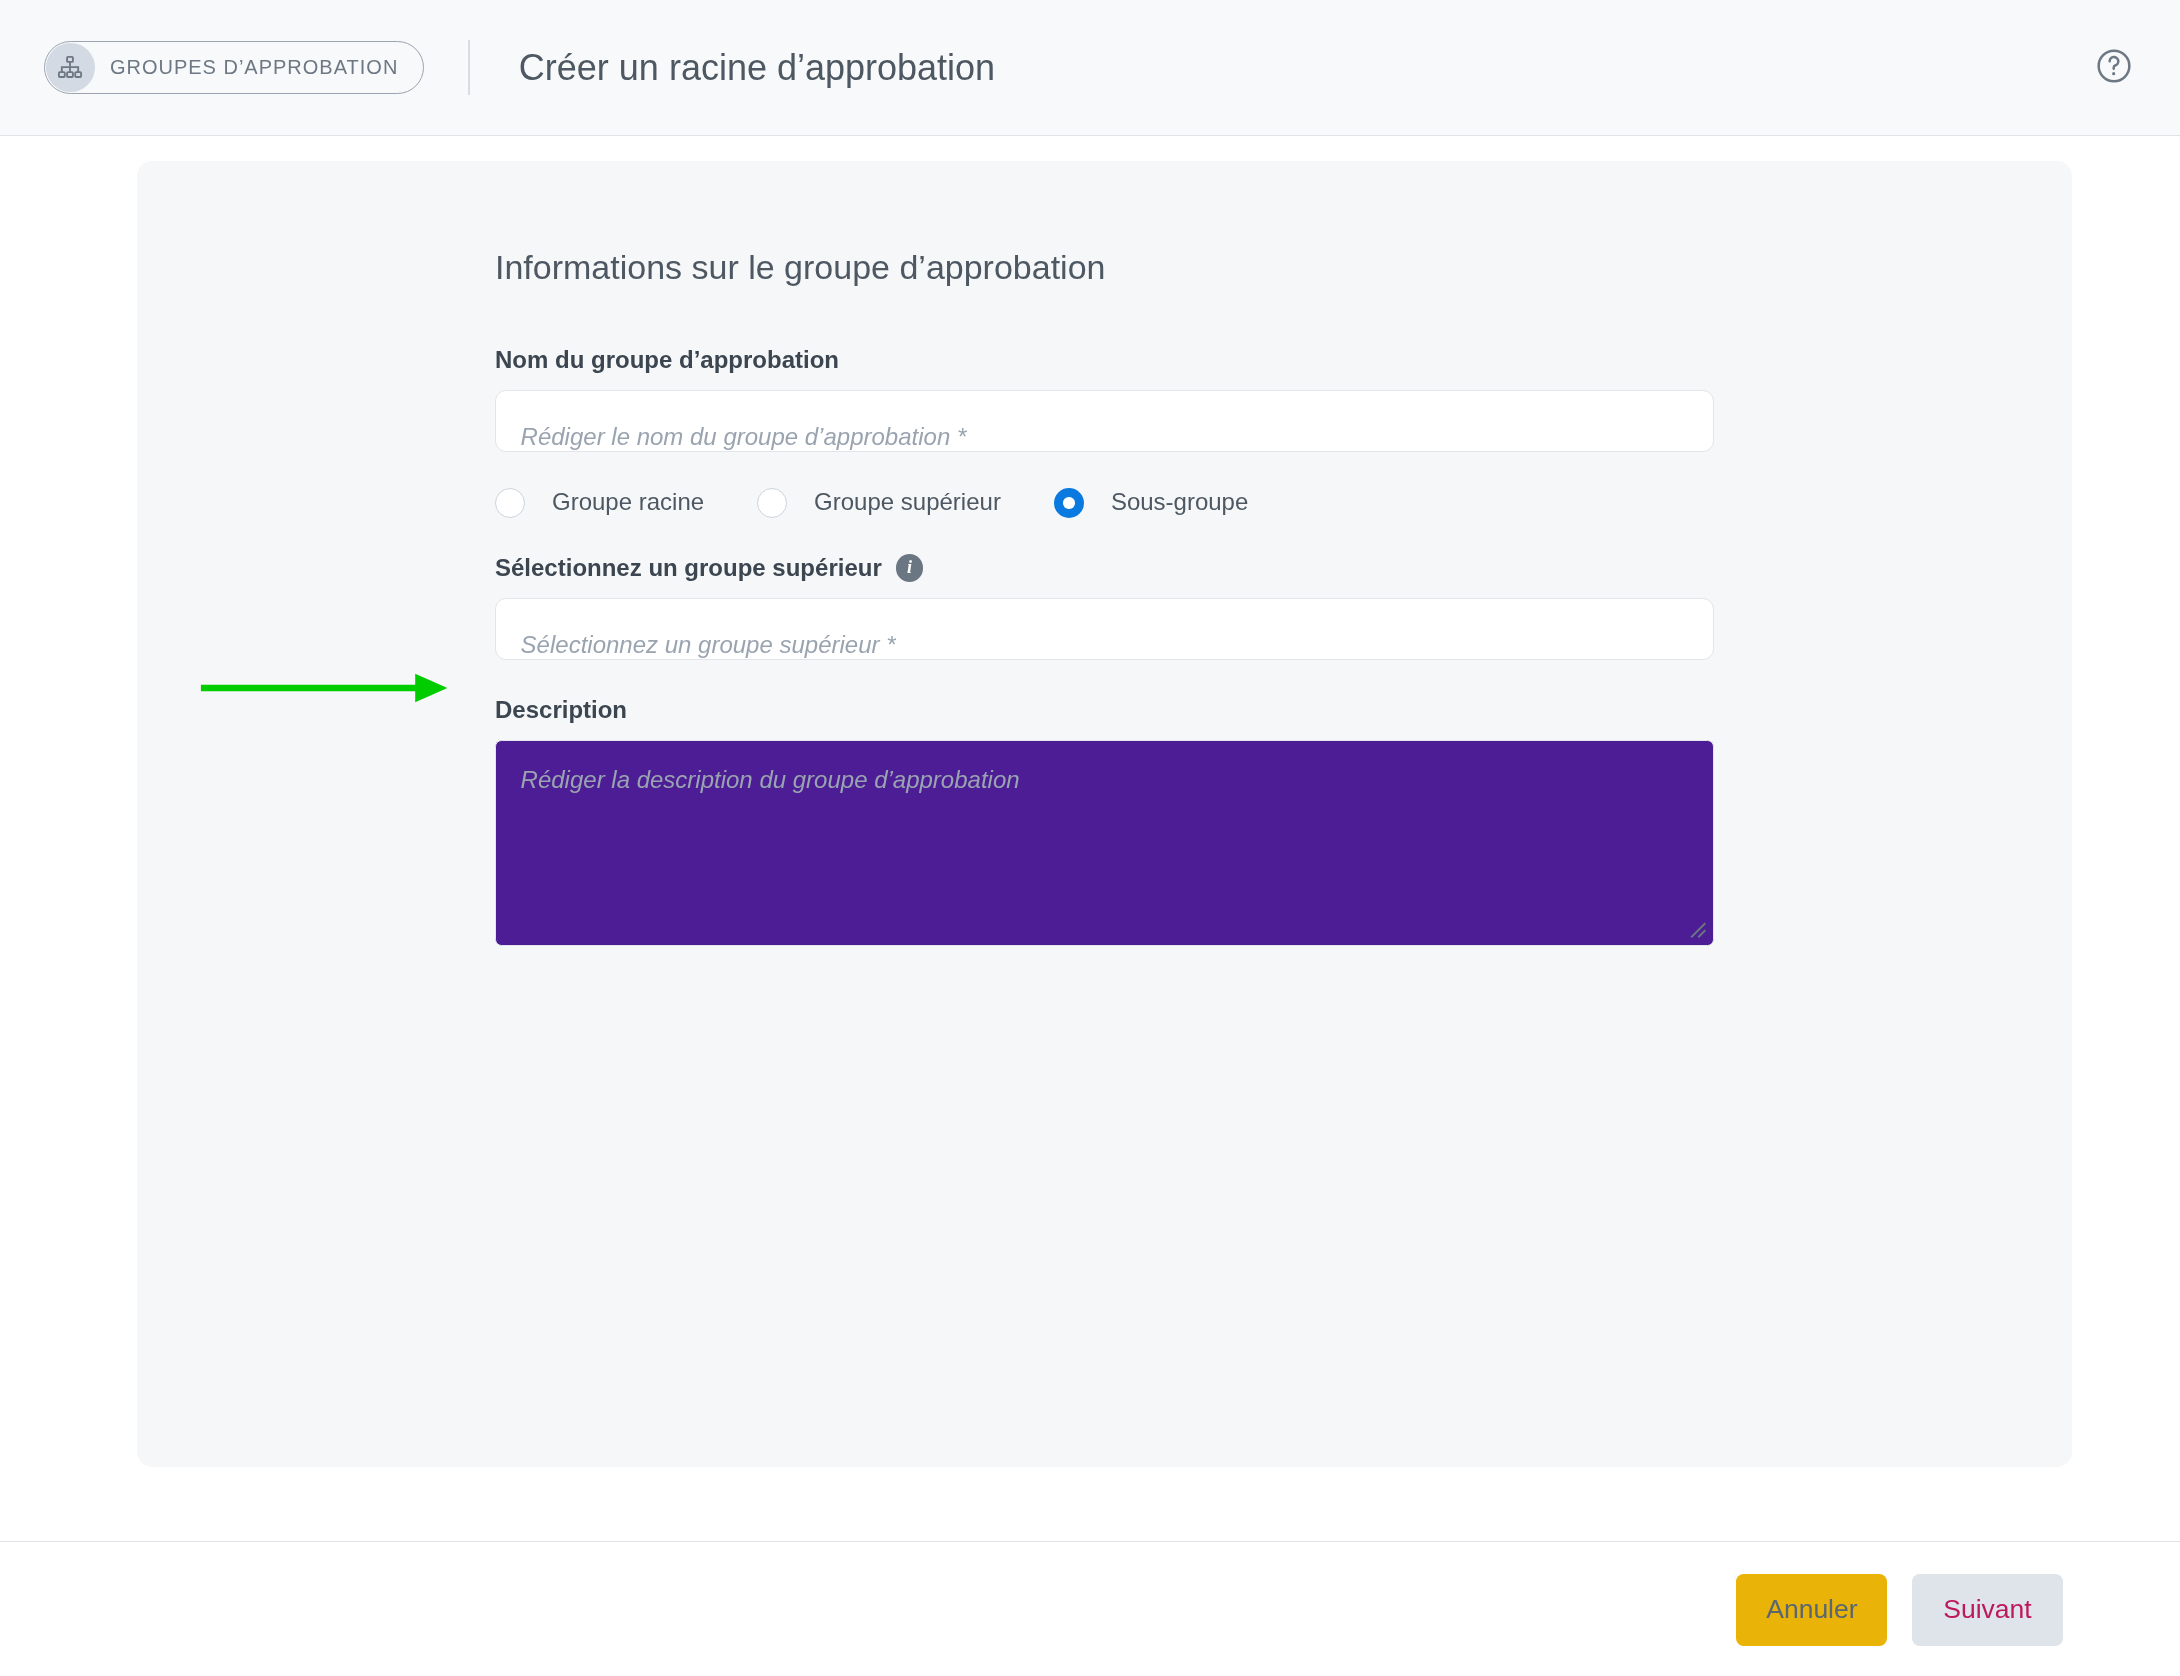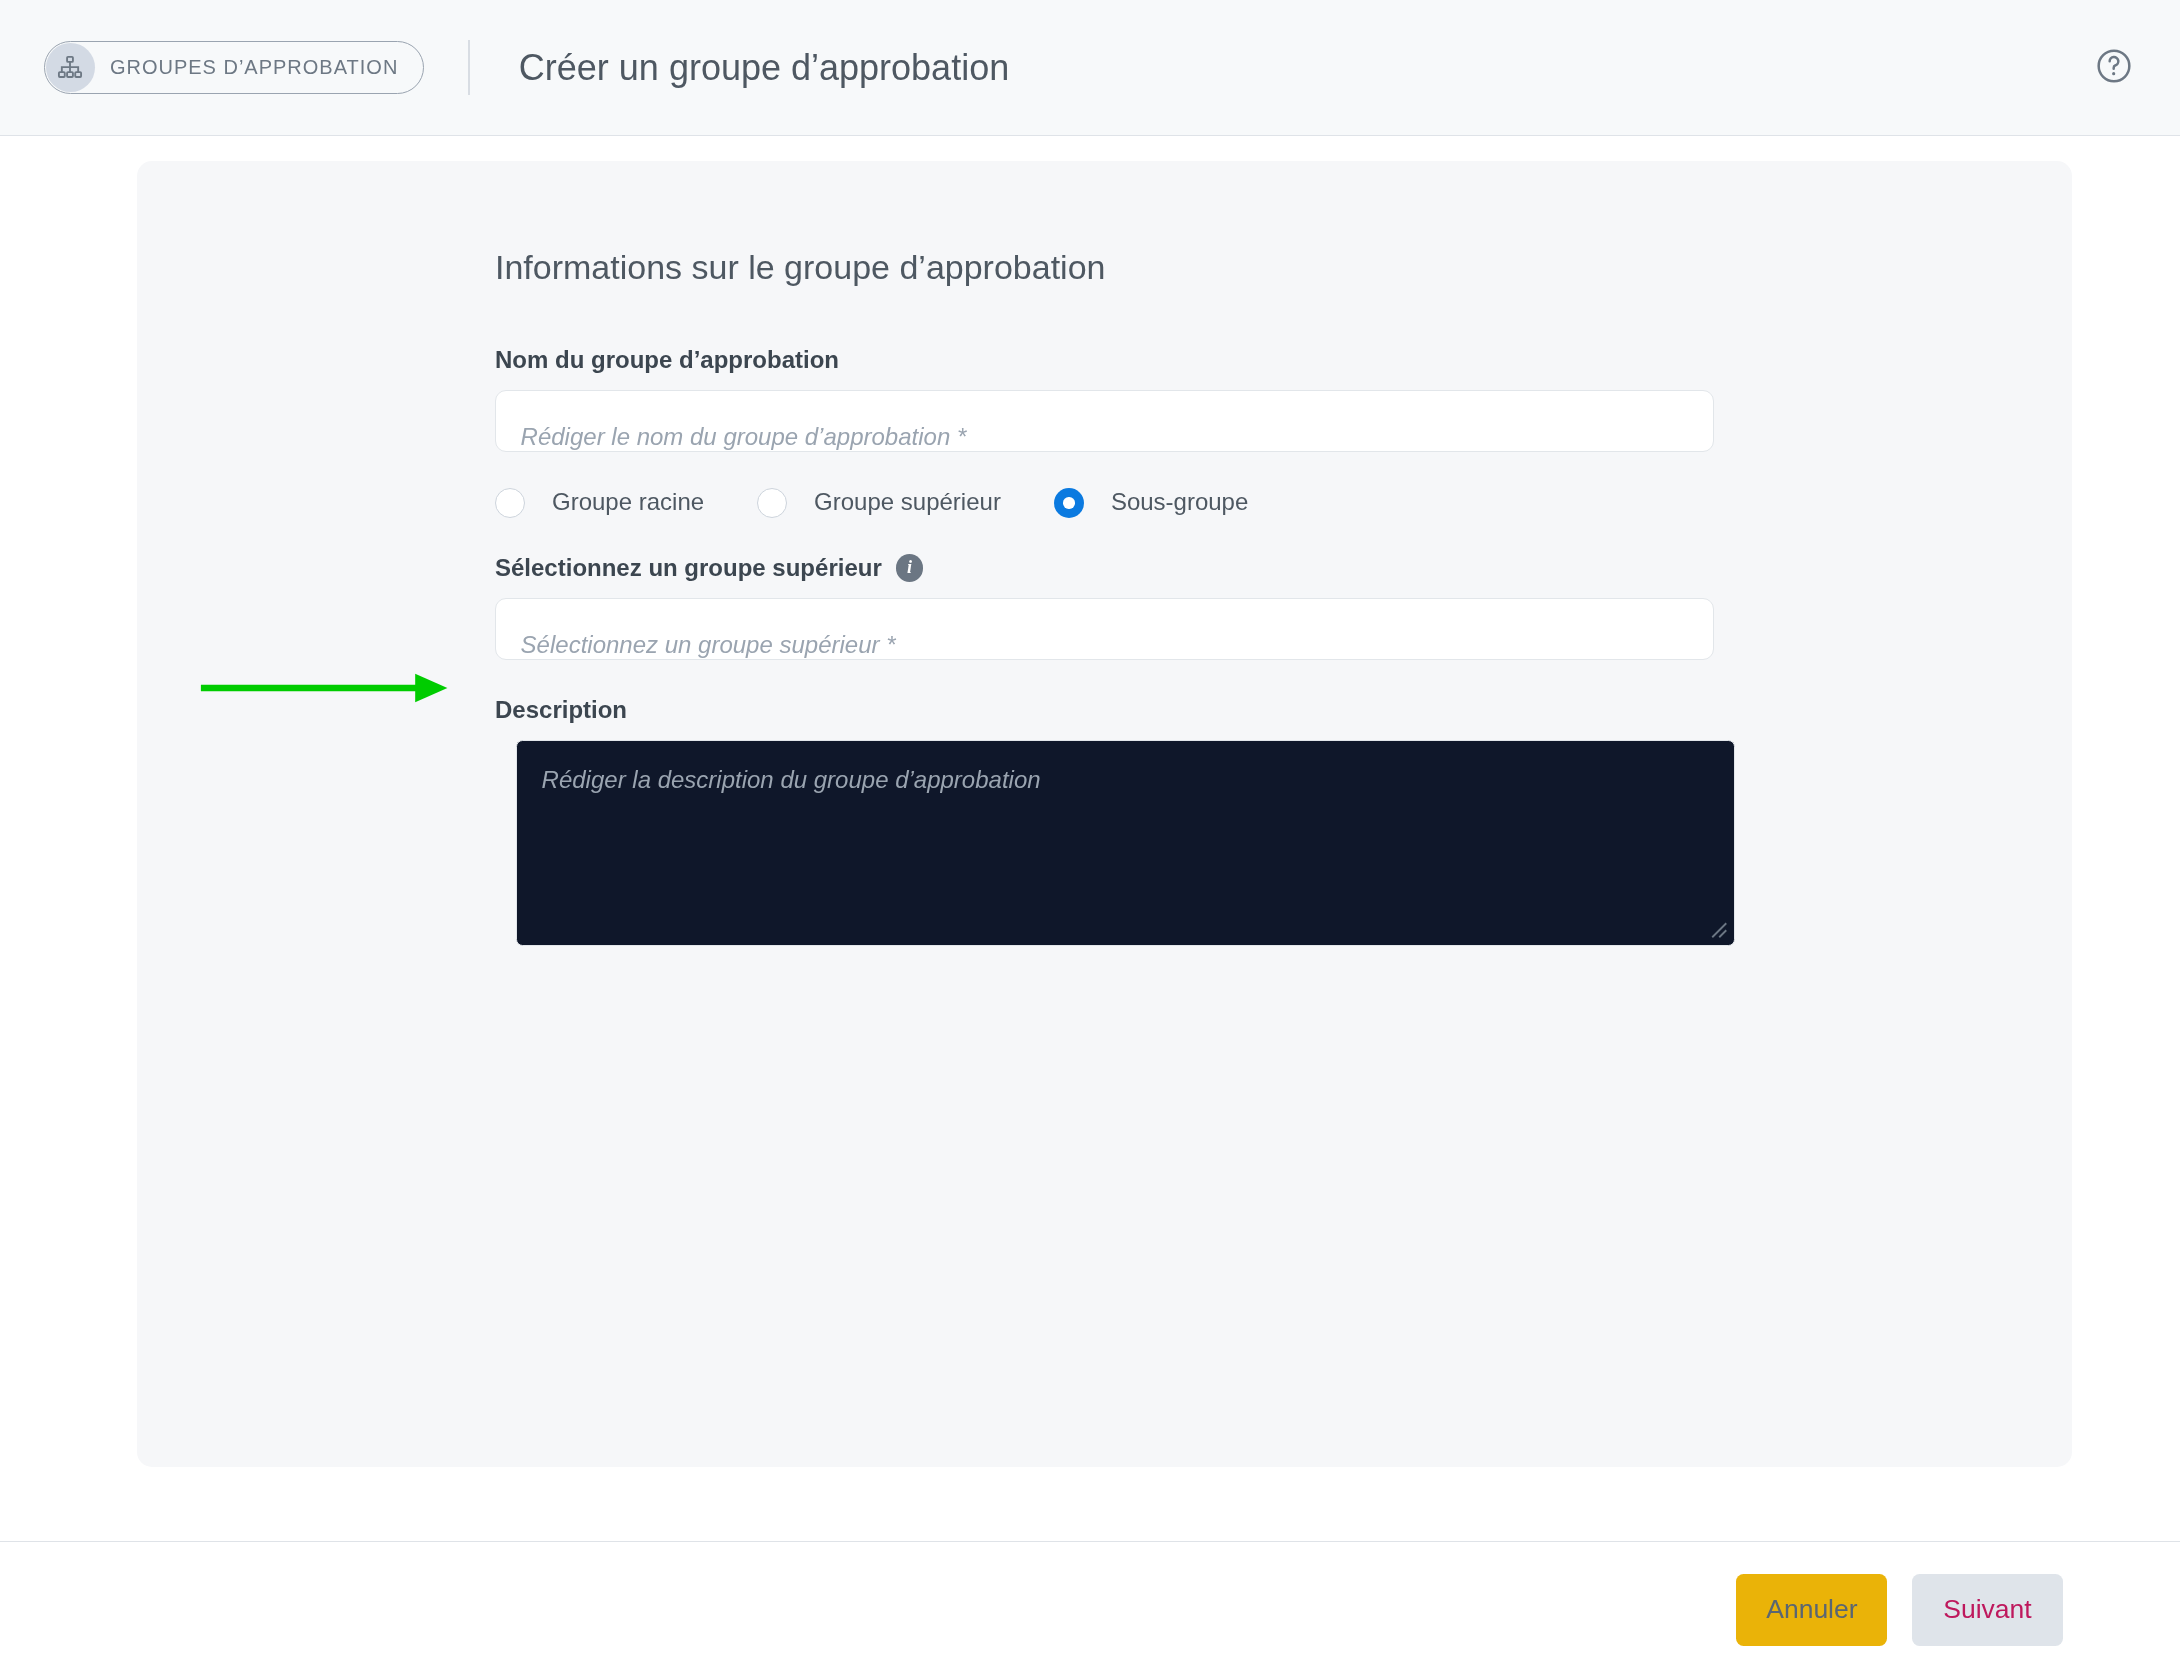--- a/index.html
+++ b/index.html
@@ -178,26 +178,25 @@
     align-items: center;
     justify-content: center;
     margin-left: 14px;
     font-family: "Liberation Serif", serif;
   }
 
   
   .textarea-box {
     width: 1219px;
     height: 206px;
-    background: #0f172a;
+    background: #4c1d95;
     border: 1.9px solid #e2e6ea;
     border-radius: 6.6px;
     padding: 24.6px;
     position: relative;
-    margin-left: 21px;
   }
   .resize-handle {
     position: absolute;
     right: 5.7px;
     bottom: 5.7px;
     width: 21px;
     height: 21px;
   }
 
   
@@ -259,21 +258,21 @@
         <rect x="9.5" y="15.5" width="5" height="4.2" rx="0.8"></rect>
         <rect x="16.5" y="15.5" width="5" height="4.2" rx="0.8"></rect>
         <path d="M12 6.7 V11.3 M5 15.5 V11.3 H19 V15.5 M12 11.3 V15.5"></path>
       </svg>
     </span>
     <span class="badge-label">GROUPES D’APPROBATION</span>
   </div>
 
   <div class="header-sep"></div>
 
-  <h1 class="header-title">Créer un groupe d’approbation</h1>
+  <h1 class="header-title">Créer un racine d’approbation</h1>
 
   <div class="help-btn">
     <span>
       <svg width="40" height="40" viewBox="0 0 24 24" fill="none" stroke="#6d7884" stroke-width="1.5">
         <circle cx="12" cy="12" r="9.2"></circle>
         <path d="M9.4 9.2a2.6 2.6 0 1 1 3.3 2.5c-.7.25-.9.8-.9 1.5v.5" stroke-linecap="round"></path>
         <circle cx="11.8" cy="16.6" r="0.95" fill="#6d7884" stroke="none"></circle>
       </svg>
     </span>
   </div>

